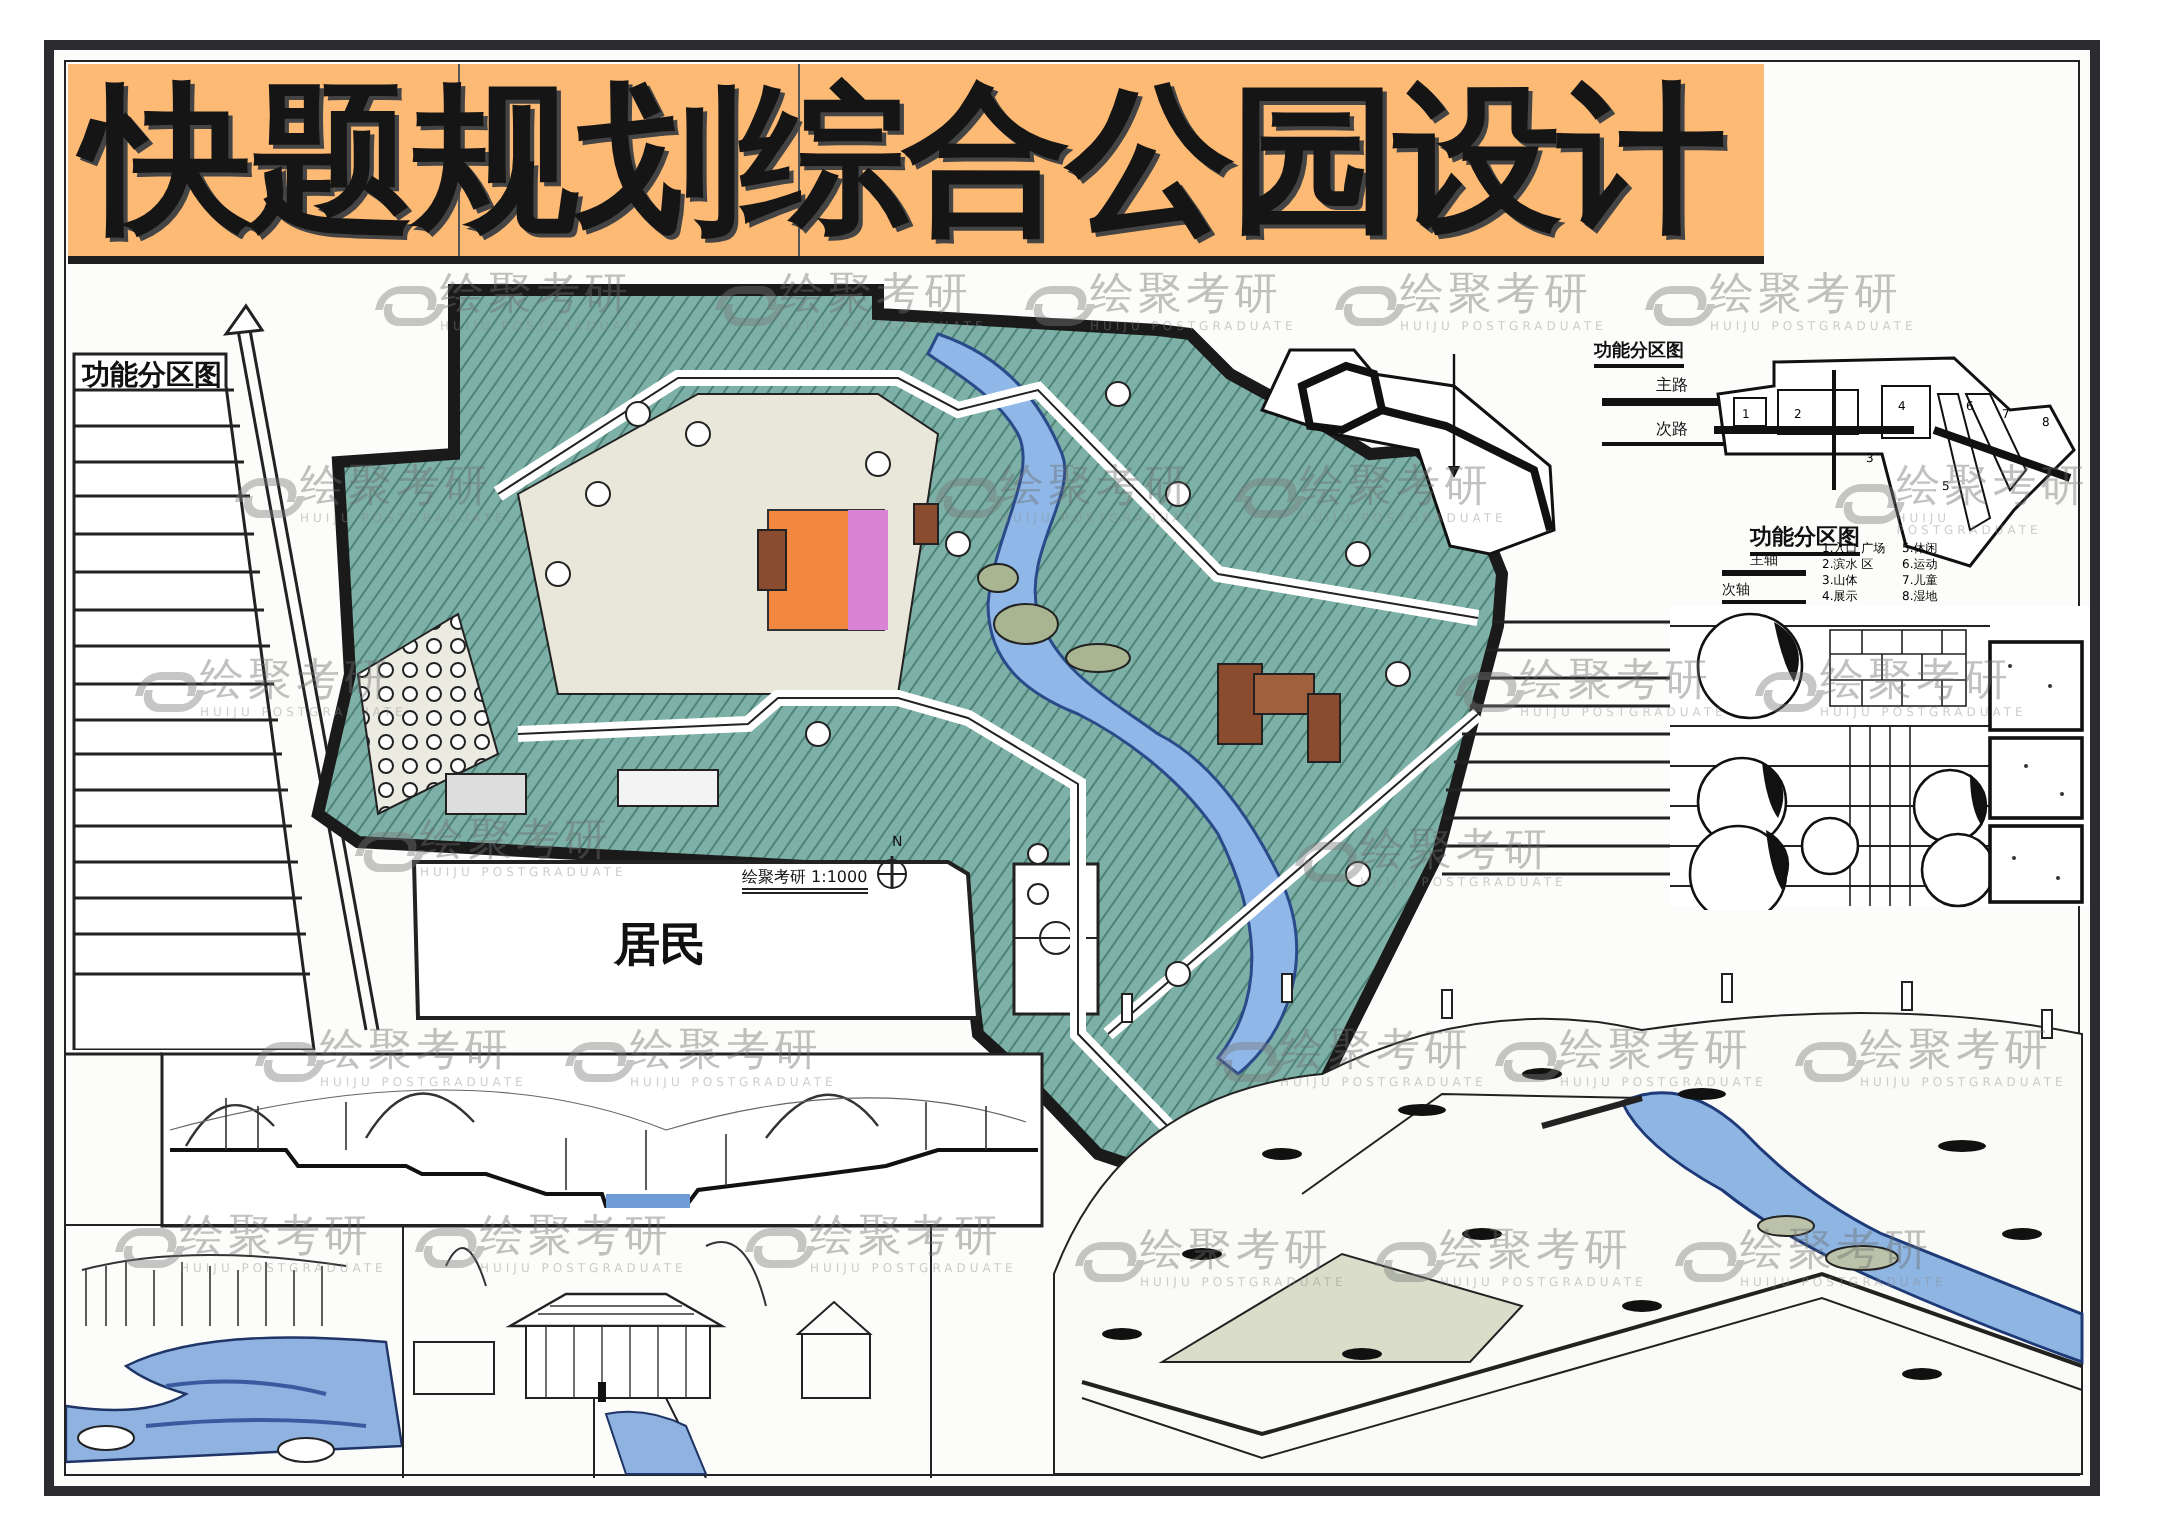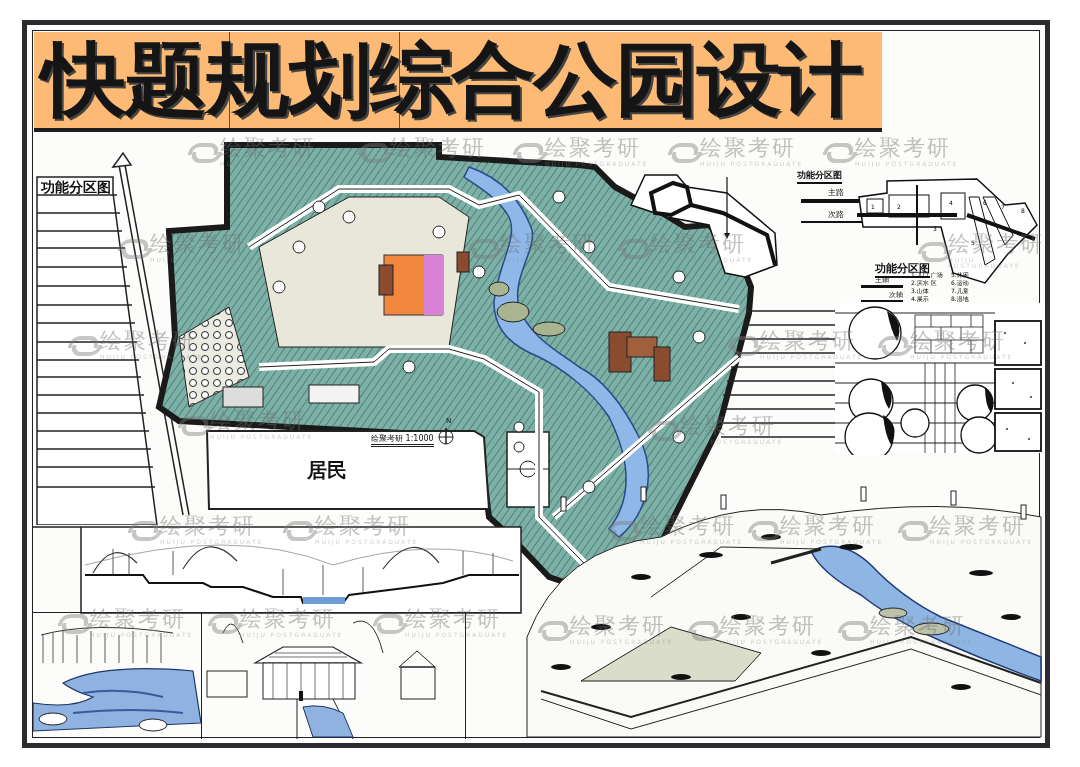--- a/index.html
+++ b/index.html
@@ -124,21 +124,21 @@
         <circle cx="560" cy="200" r="6"></circle>
           <circle cx="380" cy="290" r="5"></circle>
           <circle cx="380" cy="310" r="5"></circle>
         <circle cx="540" cy="300" r="6"></circle>
           <circle cx="450" cy="350" r="6"></circle>
           <circle cx="140" cy="150" r="6"></circle>
       </g>
 
       <polygon points="68,294 335,294 345,300 350,372 70,372" fill="#ffffff" stroke="#222" stroke-width="2"></polygon>
     </svg>
-    <div class="abs label-hand" style="left:168px;top:320px;font-size:20px;text-align:center;">居民</div>
+    <div class="abs label-hand" style="left:168px;top:320px;font-size:23px;text-align:center;">居民</div>
     <div class="abs hint" style="left:232px;top:296px;border-bottom:3px double #222;font-size:8px;">绘聚考研 1:1000</div>
     <div class="abs" style="left:298px;top:290px;width:18px;height:18px;">
       <svg width="18" height="18">
           <circle cx="9" cy="10" r="7" fill="none" stroke="#222"></circle>
           <line x1="9" y1="1" x2="9" y2="17" stroke="#222" stroke-width="1.5"></line>
           <line x1="2" y1="10" x2="16" y2="10" stroke="#222"></line>
         </svg>
     </div>
     <div class="abs hint" style="left:307px;top:280px;font-size:7px;">N</div>
   </div>
@@ -177,21 +177,21 @@
         <text x="92" y="30" font-size="6">4</text>
       <text x="114" y="70" font-size="6">5</text>
         <text x="126" y="30" font-size="6">6</text>
       <text x="144" y="34" font-size="6">7</text>
         <text x="164" y="38" font-size="6">8</text>
     </svg>
     <div class="abs label-hand" style="left:18px;top:86px;font-size:11px;border-bottom:2px solid #111;">功能分区图</div>
     <div class="abs" style="left:4px;top:100px;width:42px;">
       <div class="hint" style="font-size:7px;text-align:center;">主轴</div>
       <div style="height:3px;background:#111;"></div>
-      <div class="hint" style="font-size:7px;text-align:right;margin-top:2px;">次轴</div>
+      <div class="hint" style="font-size:7px;text-align:left;margin-top:2px;">次轴</div>
       <div style="height:2px;background:#111;"></div>
     </div>
     <div class="abs" style="left:54px;top:96px;font-size:6px;line-height:8px;">
       <div>1.入口 广场</div>
       <div>2.滨水 区</div>
       <div>3.山体</div>
       <div>4.展示</div>
     </div>
     <div class="abs" style="left:94px;top:96px;font-size:6px;line-height:8px;">
       <div>5.休闲</div>

